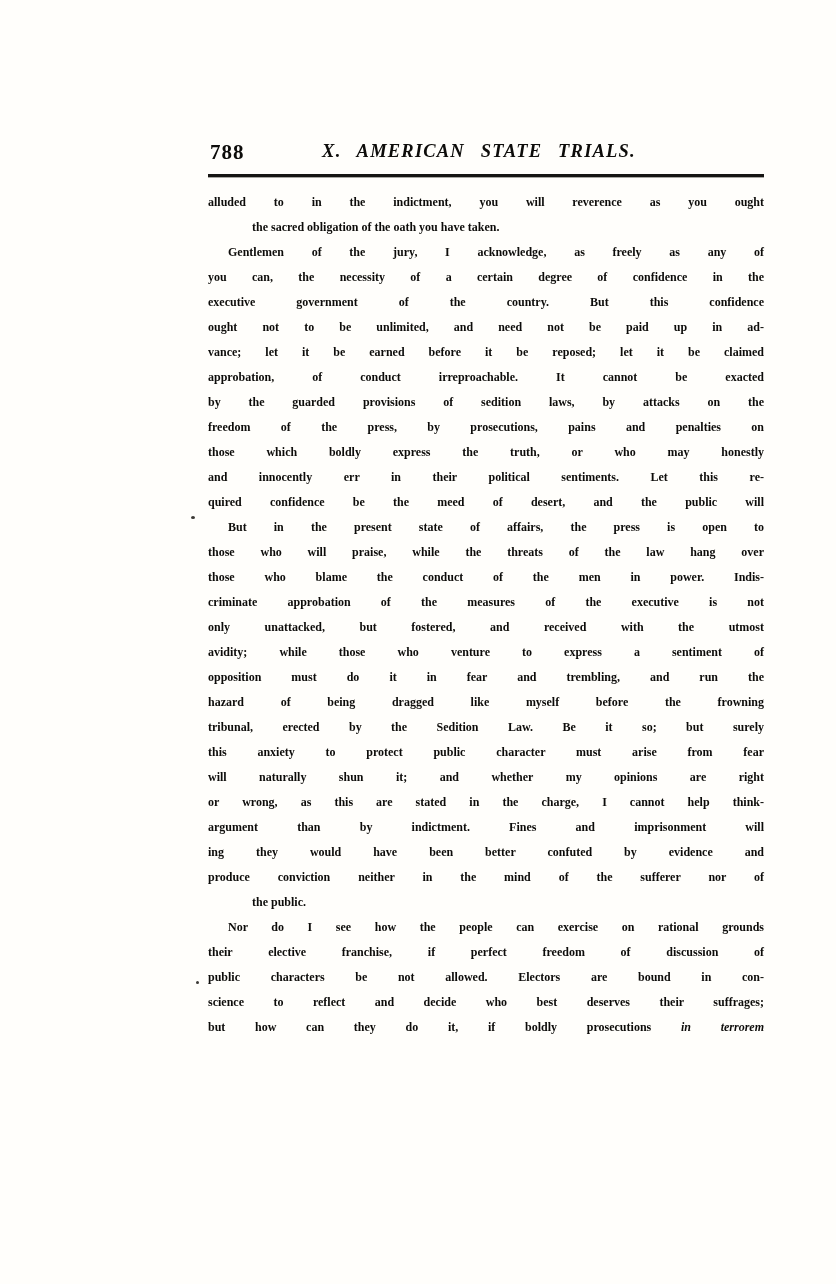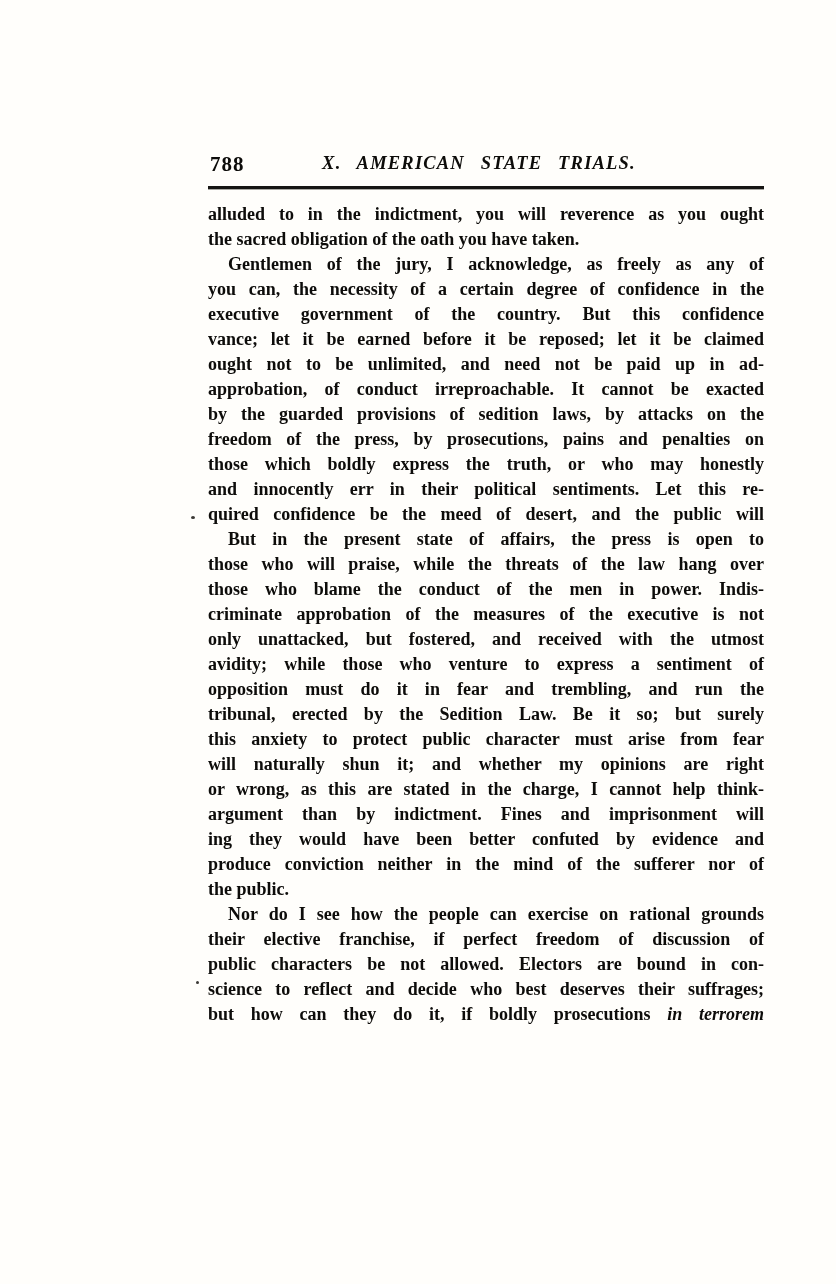--- a/index.html
+++ b/index.html
@@ -7,21 +7,21 @@
     position:relative;
     width:836px;height:1284px;
     margin:0 auto;
     background:#fffefb;
     color:#0d0c0a;
     font-family:"Liberation Serif", serif;
     overflow:hidden;
   }
   .content{
     position:absolute;
-    left:208px;top:152px;
+    left:208px;top:140px;
     width:556px;
   }
   .running-header{
     position:relative;
     height:30px;
   }
   .page-number{
     position:absolute;left:2px;top:0;
     font-size:21px;font-weight:700;letter-spacing:1px;
   }
@@ -32,31 +32,32 @@
     letter-spacing:1.2px;word-spacing:10px;
   }
   .header-rule{
     height:2.5px;
     background:#161513;
     margin-top:4px;
     box-shadow:0 0.5px 0 #55524c;
   }
   .text-block{
     margin-top:13px;
-    font-size:18px;font-weight:700;
+    font-size:12px;font-weight:700;
     line-height:25px;
   }
   .paragraph{margin:0;}
   .line{
     text-align:justify;
     text-align-last:justify;
     -moz-text-align-last:justify;
   }
   .line.endline{
     text-align-last:left;
+    margin-left:44px;
     -moz-text-align-last:left;
   }
   .line.indent{text-indent:20px;}
   .line i{font-style:italic;}
   .speck{
     position:absolute;
     background:#3a3834;
     border-radius:50%;
     width:4px;height:3px;
   }
@@ -79,37 +80,38 @@
 
     <div class="text-block">
         <div class="paragraph">
           <div class="line">alluded to in the indictment, you will reverence as you ought</div>
           <div class="line endline">the sacred obligation of the oath you have taken.</div>
         </div>
         <div class="paragraph">
           <div class="line indent">Gentlemen of the jury, I acknowledge, as freely as any of</div>
           <div class="line">you can, the necessity of a certain degree of confidence in the</div>
           <div class="line">executive government of the country.  But this confidence</div>
+          <div class="line">ought not to be unlimited, and need not be paid up in ad-</div>
           <div class="line">vance; let it be earned before it be reposed; let it be claimed</div>
-          <div class="line">ought not to be unlimited, and need not be paid up in ad-</div>
           <div class="line">approbation, of conduct irreproachable.  It cannot be exacted</div>
           <div class="line">by the guarded provisions of sedition laws, by attacks on the</div>
           <div class="line">freedom of the press, by prosecutions, pains and penalties on</div>
           <div class="line">those which boldly express the truth, or who may honestly</div>
           <div class="line">and innocently err in their political sentiments.  Let this re-</div>
           <div class="line">quired confidence be the meed of desert, and the public will</div>
         </div>
         <div class="paragraph">
           <div class="line indent">But in the present state of affairs, the press is open to</div>
           <div class="line">those who will praise, while the threats of the law hang over</div>
           <div class="line">those who blame the conduct of the men in power.  Indis-</div>
           <div class="line">criminate approbation of the measures of the executive is not</div>
           <div class="line">only unattacked, but fostered, and received with the utmost</div>
           <div class="line">avidity; while those who venture to express a sentiment of</div>
           <div class="line">opposition must do it in fear and trembling, and run the</div>
+          <div class="line">hazard of being dragged like myself before the frowning</div>
           <div class="line">tribunal, erected by the Sedition Law.  Be it so; but surely</div>
           <div class="line">this anxiety to protect public character must arise from fear</div>
           <div class="line">will naturally shun it; and whether my opinions are right</div>
           <div class="line">or wrong, as this are stated in the charge, I cannot help think-</div>
           <div class="line">argument than by indictment.  Fines and imprisonment will</div>
           <div class="line">ing they would have been better confuted by evidence and</div>
           <div class="line">produce conviction neither in the mind of the sufferer nor of</div>
           <div class="line endline">the public.</div>
         </div>
         <div class="paragraph">

